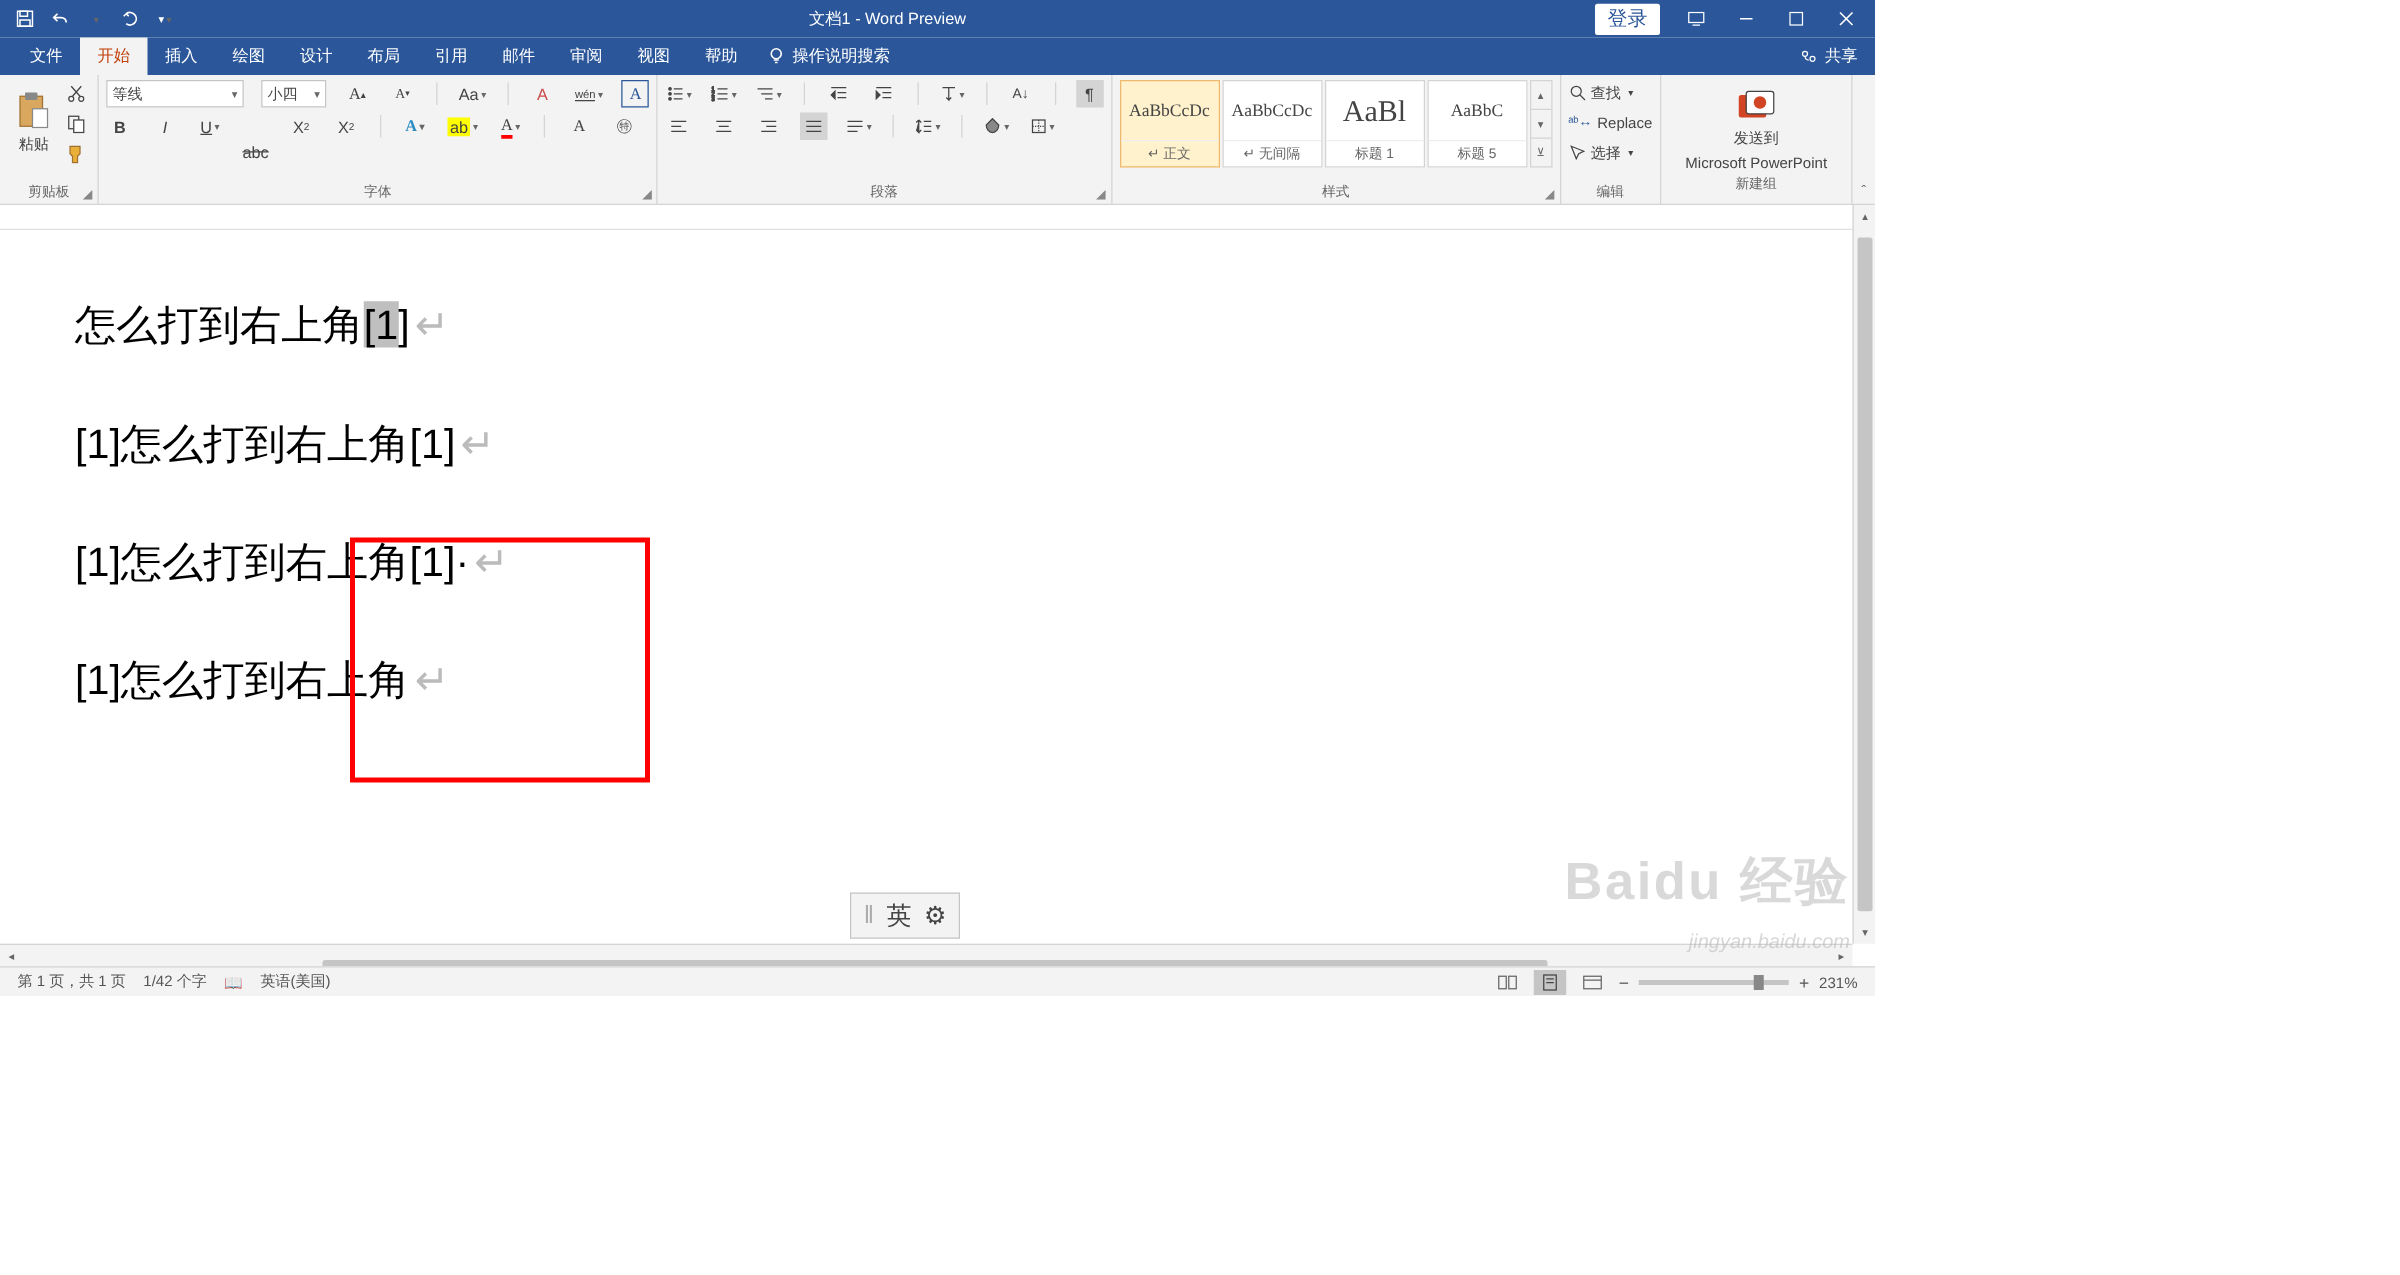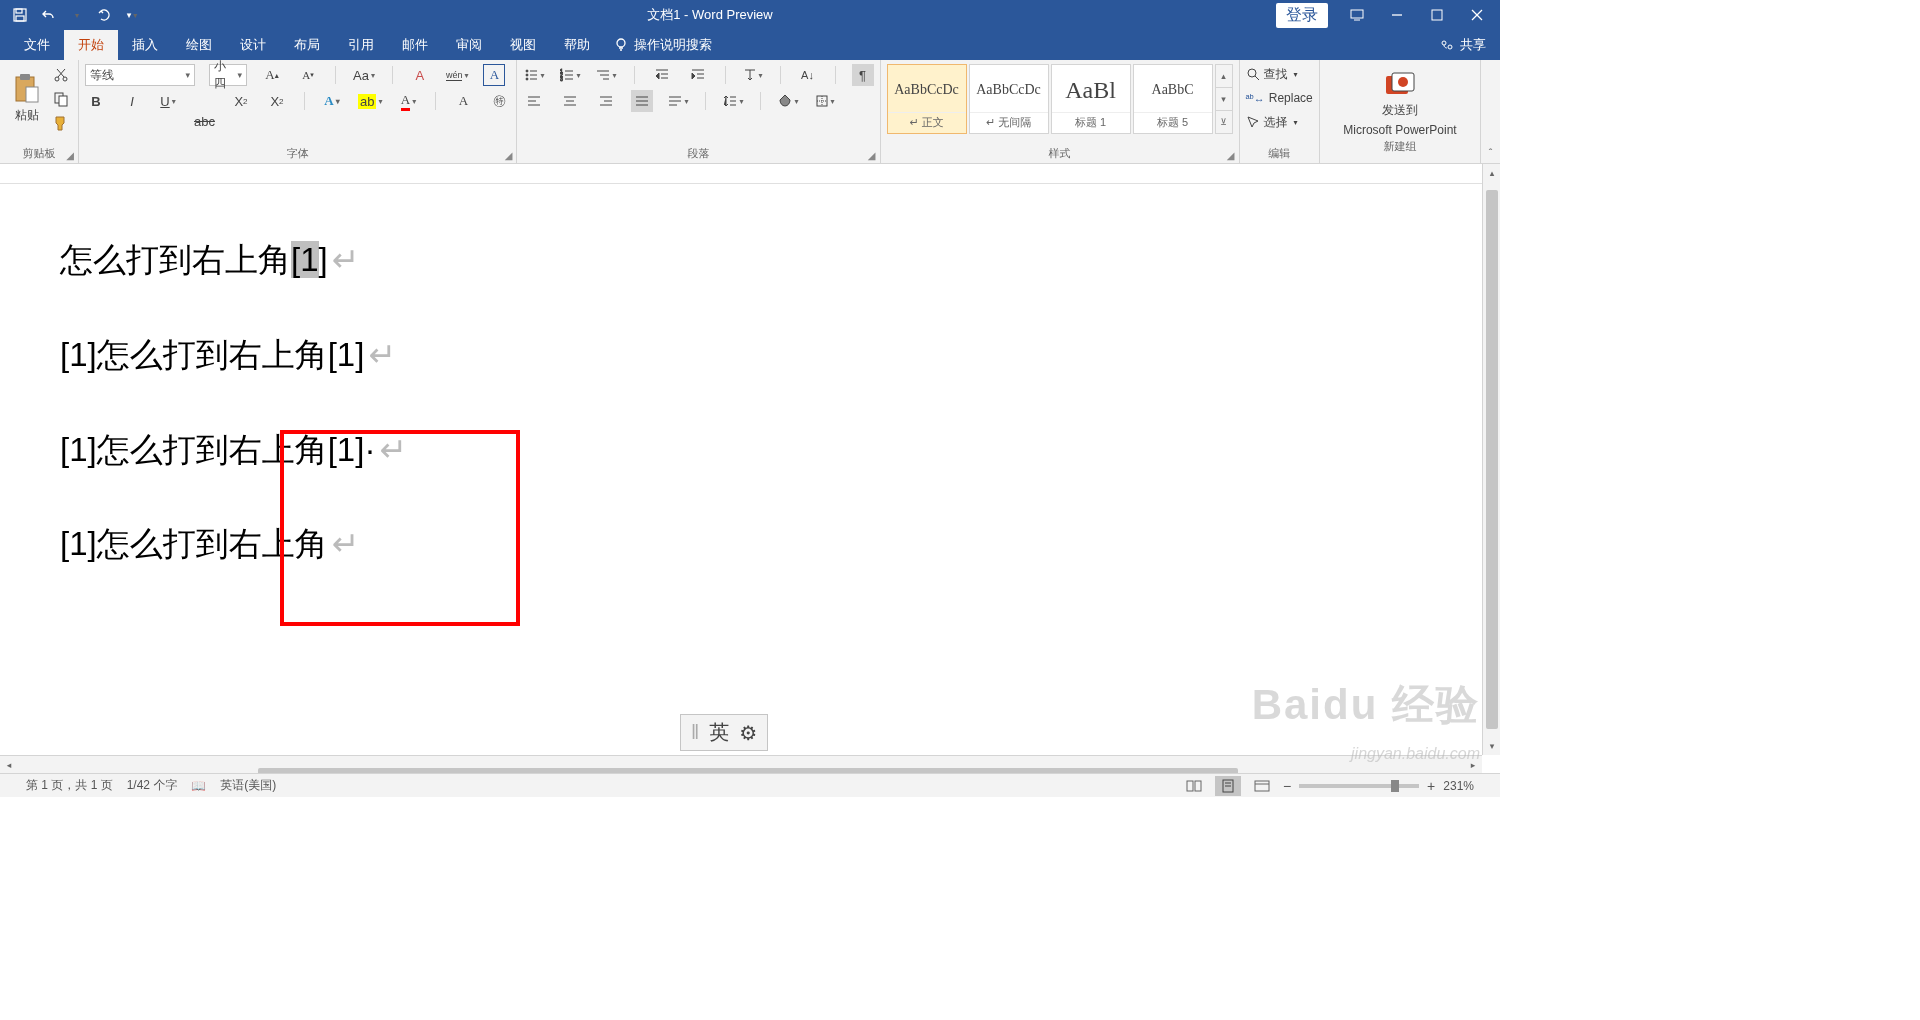--- a/index.html
+++ b/index.html
@@ -33,21 +33,21 @@
 .sep { width:1px; height:18px; background:#d4d4d4; margin:0 2px; }
 
 
 .clip { display:flex; gap:2px; }
 .paste-big { width:42px; height:68px; display:flex; flex-direction:column; align-items:center; justify-content:center; gap:4px; }
 .clip-small { display:flex; flex-direction:column; gap:2px; }
 
 
 .font-box { border:1px solid #c5c5c5; background:#fff; height:22px; display:flex; align-items:center; padding:0 4px; font-size:12px; }
 .font-name { width:110px; }
-.font-size { width:38px; }
+.font-size { width:52px; }
 
 
 .styles-gal { display:flex; gap:2px; height:70px; }
 .style-item { width:80px; border:1px solid #d4d4d4; background:#fff; display:flex; flex-direction:column; align-items:center; justify-content:center; font-size:11px; }
 .style-item.sel { border:1px solid #f0b86e; background:#fff2cc; }
 .style-prev { font-family:"SimSun",serif; height:44px; display:flex; align-items:center; justify-content:center; width:100%; border-bottom:1px solid #eee; }
 .style-name { padding-top:2px; color:#666; }
 .style-nav { width:18px; display:flex; flex-direction:column; border:1px solid #d4d4d4; }
 .style-nav div { flex:1; display:flex; align-items:center; justify-content:center; font-size:9px; color:#666; border-bottom:1px solid #d4d4d4; }
 
@@ -70,21 +70,21 @@
 .hscroll { position:absolute; bottom:0; left:0; right:18px; height:18px; background:#f3f3f3; border-top:1px solid #d4d4d4; display:flex; align-items:center; }
 .vscroll { position:absolute; top:0; right:0; bottom:18px; width:18px; background:#f3f3f3; border-left:1px solid #d4d4d4; display:flex; flex-direction:column; }
 .hthumb { position:absolute; left:240px; width:980px; height:12px; top:3px; background:#c5c5c5; border-radius:2px; }
 .vthumb { position:absolute; top:8px; bottom:8px; left:3px; width:12px; background:#c5c5c5; border-radius:2px; }
 .scroll-btn { width:18px; height:18px; display:flex; align-items:center; justify-content:center; font-size:9px; color:#666; }
 
 
 .imebar { position:absolute; left:680px; bottom:22px; background:#f3f3f3; border:1px solid #c5c5c5; padding:4px 10px; font-size:20px; display:flex; align-items:center; gap:10px; color:#444; }
 
 
-.status { position:absolute; bottom:0; left:0; right:0; height:24px; background:#f3f3f3; border-top:1px solid #d4d4d4; display:flex; align-items:center; font-size:12px; color:#555; padding:0 26px; gap:14px;justify-content:flex-end; }
+.status { position:absolute; bottom:0; left:0; right:0; height:24px; background:#f3f3f3; border-top:1px solid #d4d4d4; display:flex; align-items:center; font-size:12px; color:#555; padding:0 14px; gap:14px;justify-content:flex-end; }
 .status-right { margin-left:auto; display:flex; align-items:center; gap:8px; }
 .view-btn { width:26px; height:20px; display:flex; align-items:center; justify-content:center; }
 .view-btn.active { background:#c5c5c5; }
 .slider { width:120px; height:4px; background:#c5c5c5; position:relative; }
 .slider-th { position:absolute; top:-4px; left:92px; width:8px; height:12px; background:#888; }
 
 .watermark { position:absolute; right:20px; bottom:40px; font-size:42px; color:rgba(180,180,180,0.5); font-weight:bold; font-family:Arial; letter-spacing:2px; pointer-events:none; }
 .wm2 { position:absolute; right:20px; bottom:10px; font-size:16px; color:rgba(180,180,180,0.55); font-style:italic; pointer-events:none; }
 
 svg { display:block; }

